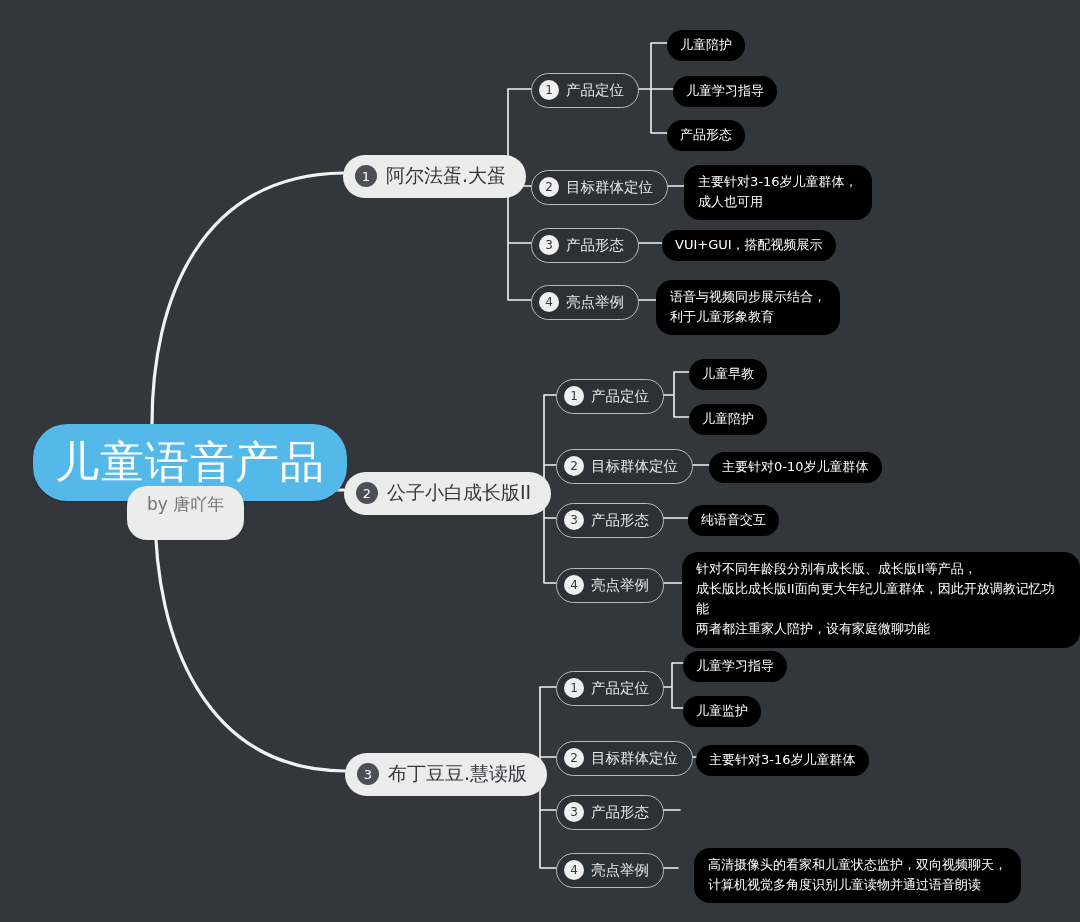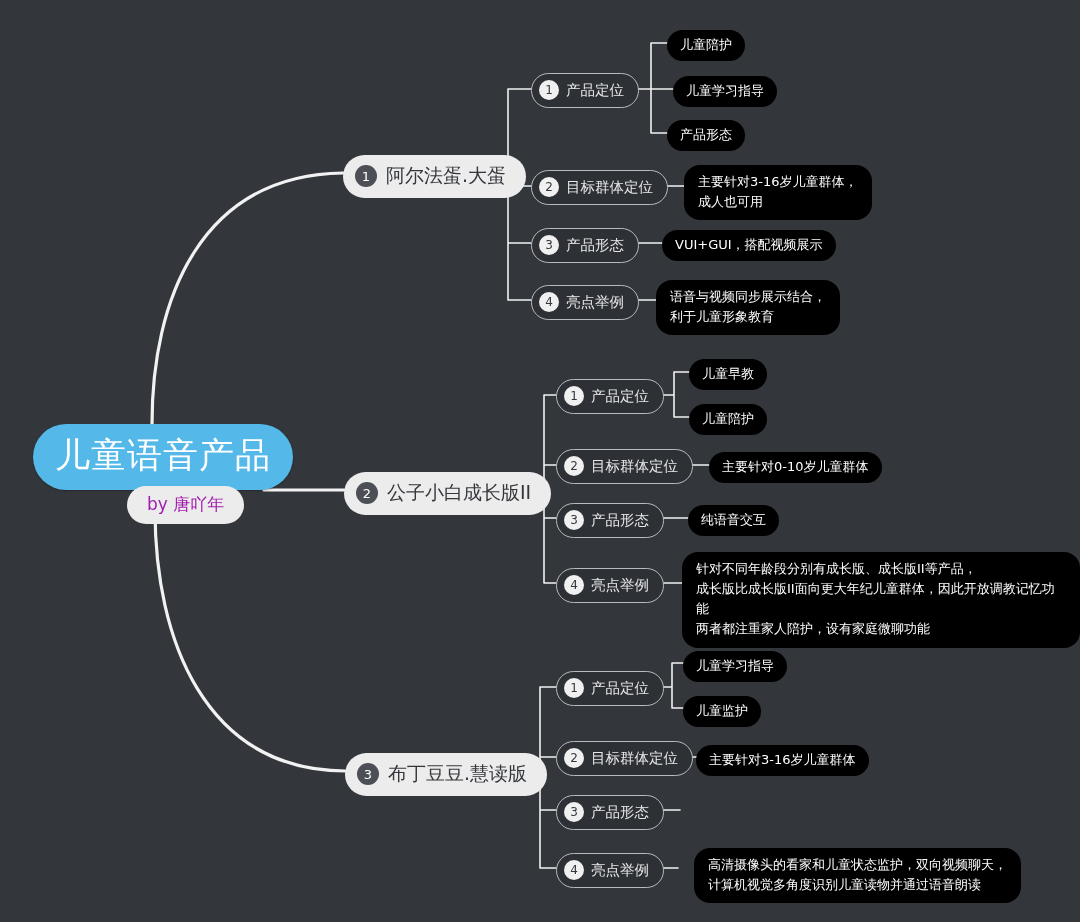--- a/index.html
+++ b/index.html
@@ -13,32 +13,32 @@
   svg.links { position: absolute; left: 0; top: 0; width: 1080px; height: 922px; pointer-events: none; }
 
   .node { position: absolute; display: flex; align-items: center; white-space: pre; }
 
   
   .root {
     background: #54b9e8;
     color: #ffffff;
     border-radius: 34px;
     padding: 10px 22px 12px 22px;
-    font-size: 35px;
+    font-size: 44px;
     letter-spacing: 1px;
     line-height: 1.25;
     left: 33px; top: 424px;
     box-shadow: 0 1px 2px rgba(0,0,0,.25);
   }
   .byline {
     background: #ececec;
-    color: #a21caf;
+    color: #737373;
     border-radius: 20px;
     font-size: 17px;
-    padding: 7px 20px 8px 20px;
+    padding: 7px 20px 24px 20px;
     left: 127px; top: 486px;
     z-index: 5;
   }
 
   
   .lvl1 {
     background: #ececec;
     color: #33363b;
     border-radius: 22px;
     font-size: 19px;

